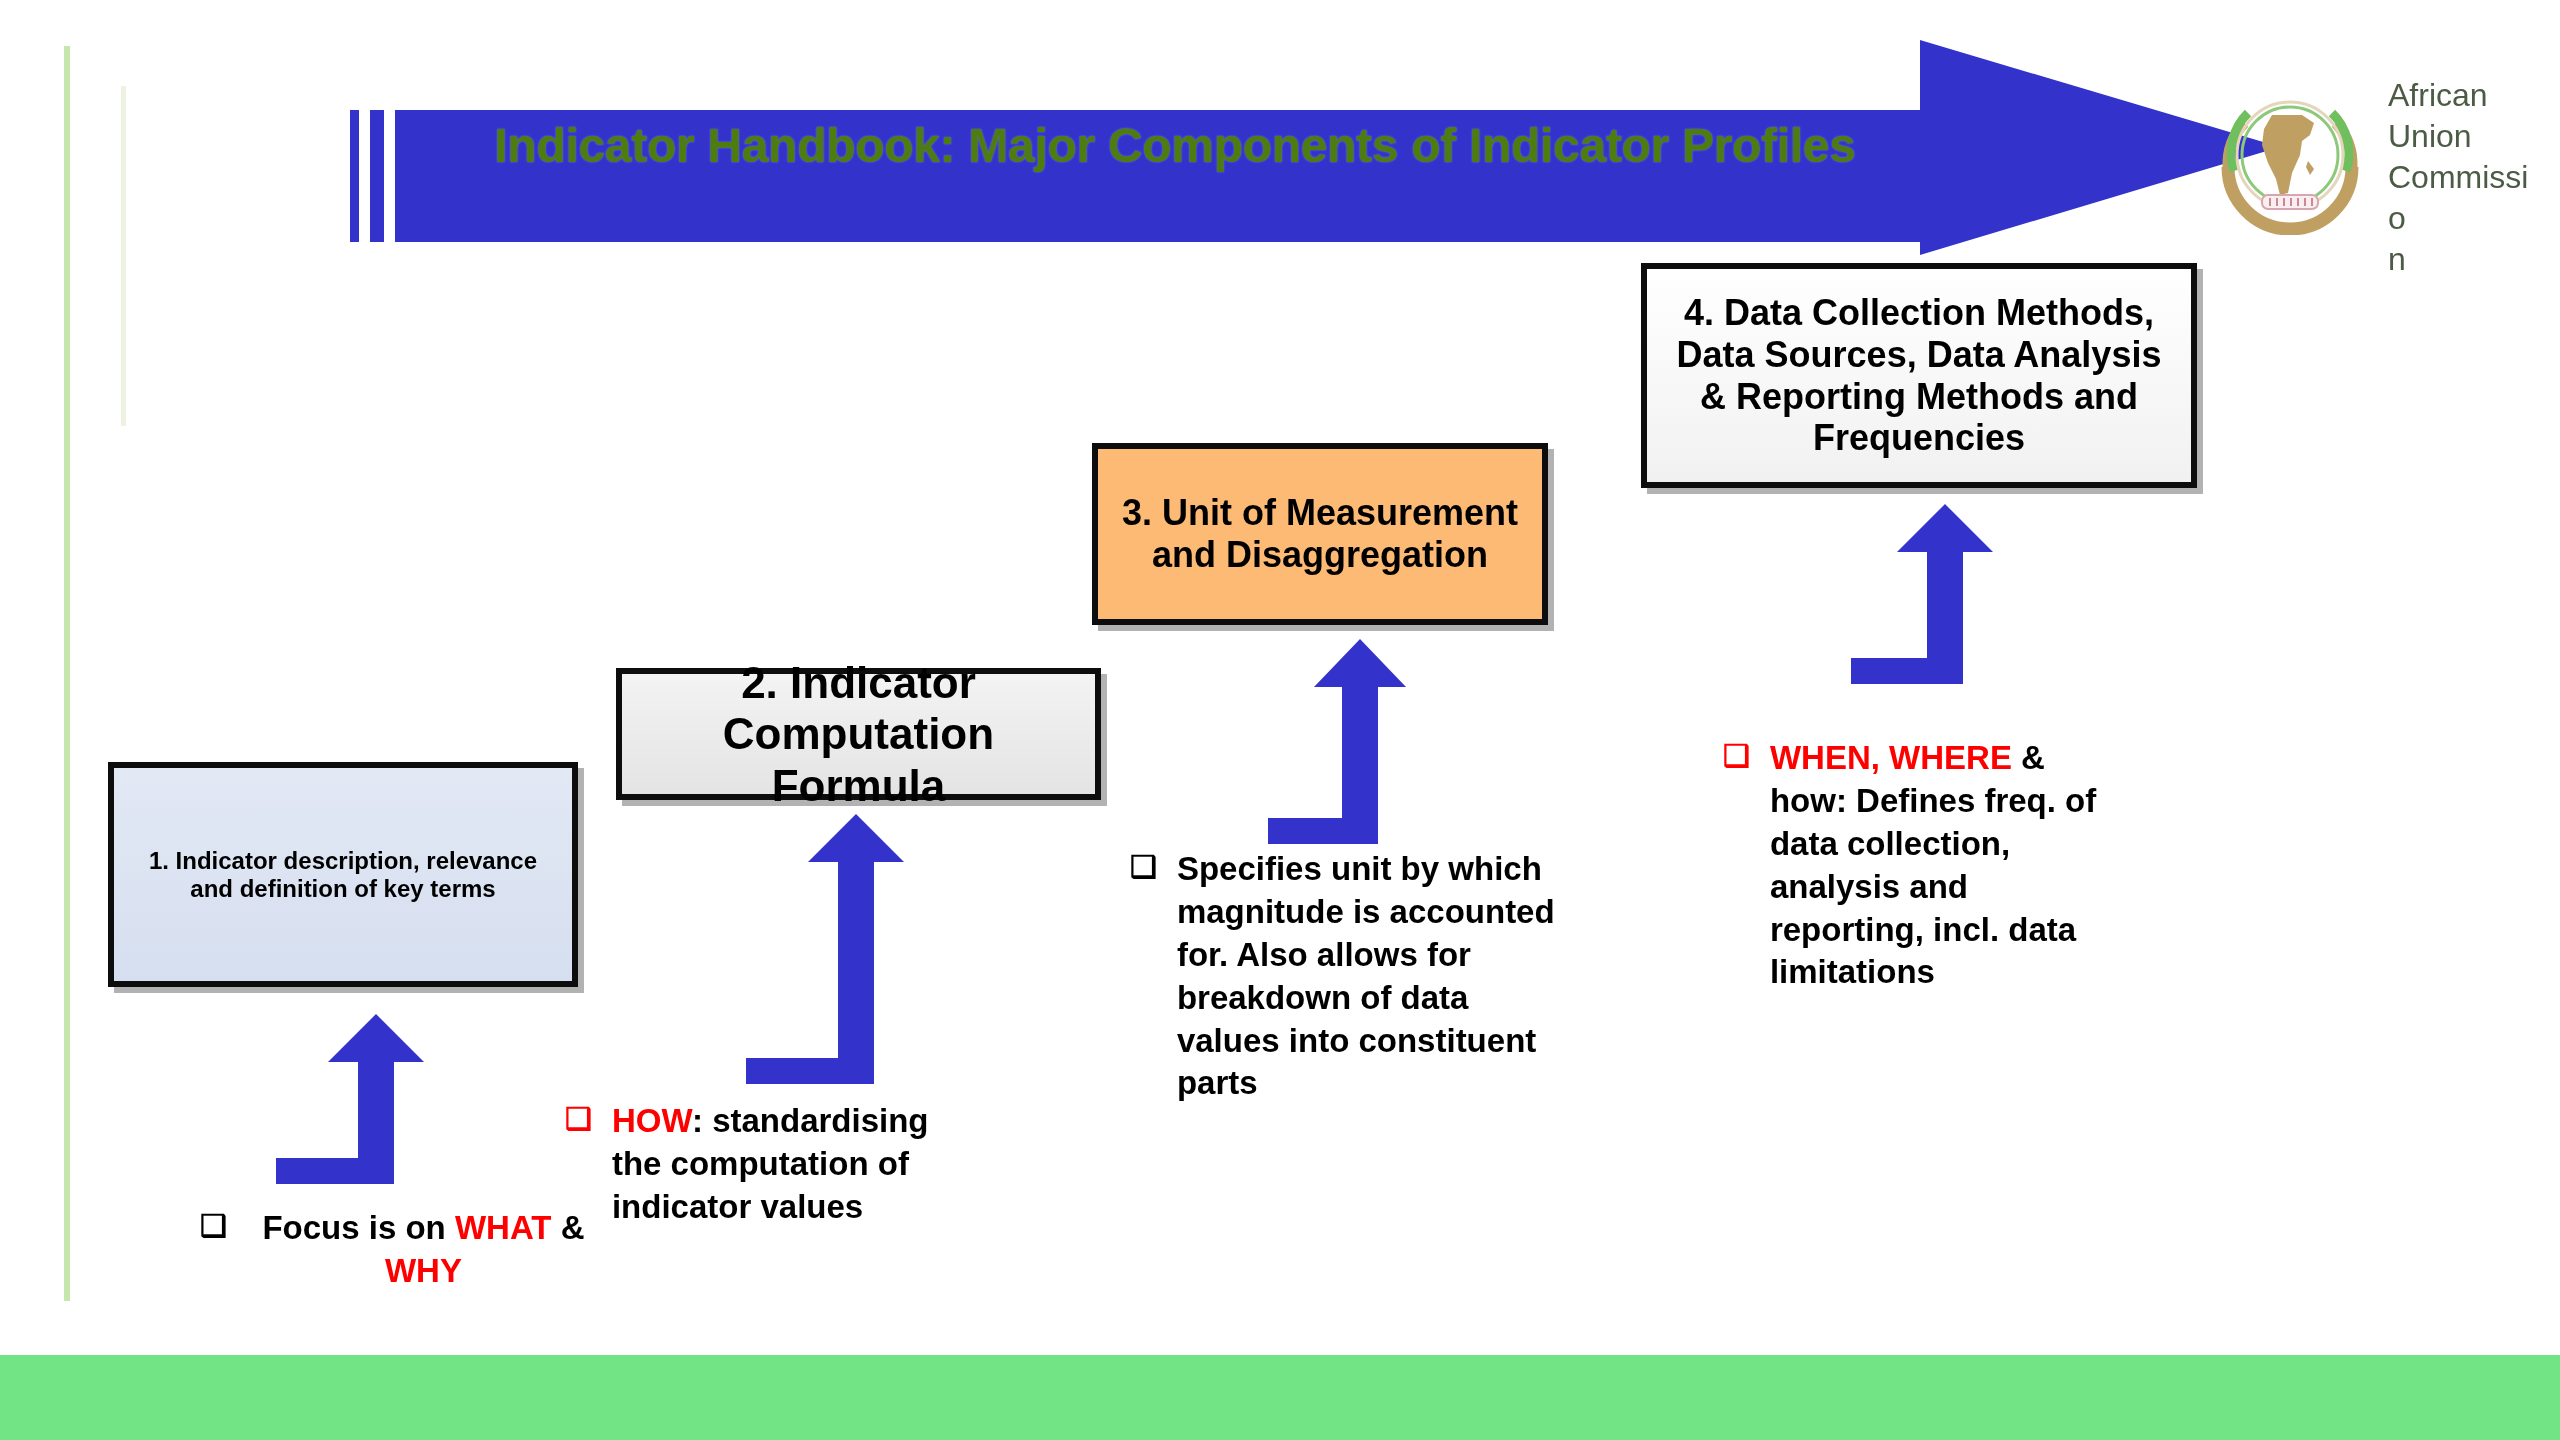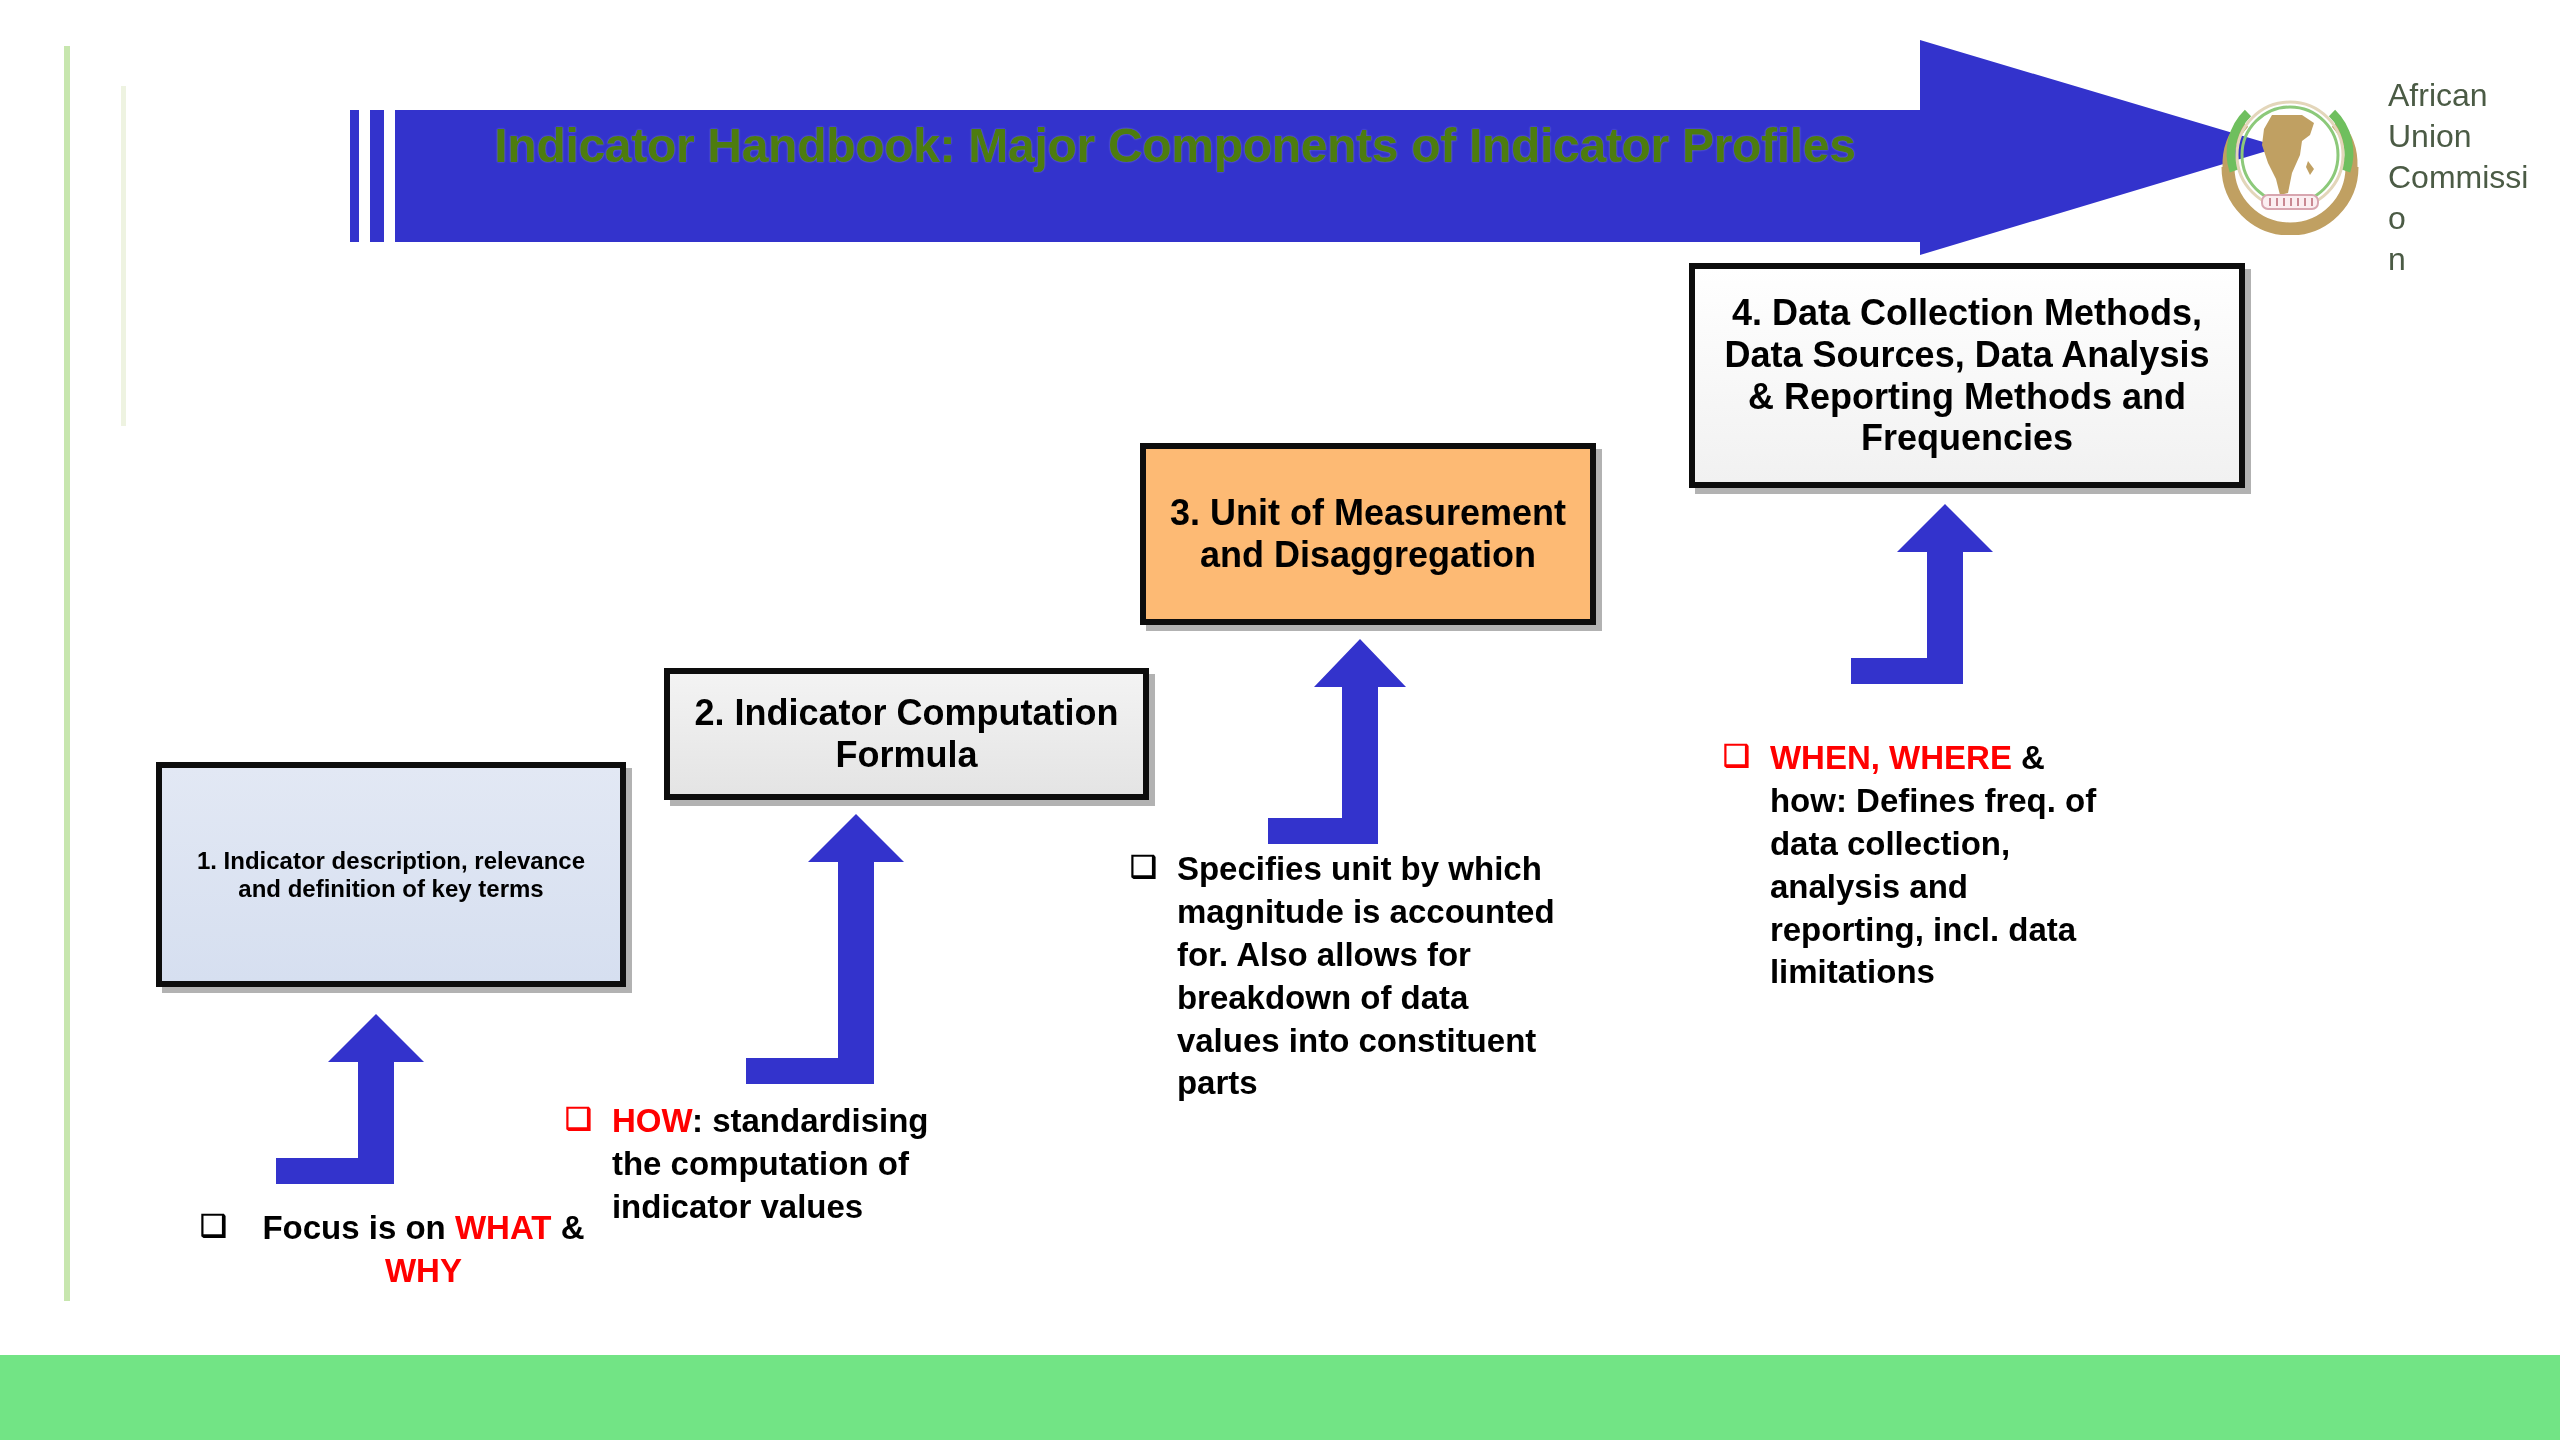--- a/index.html
+++ b/index.html
@@ -79,33 +79,32 @@
   .pbox {
     position: absolute;
     border: 6px solid #0d0d0d;
     box-shadow: 6px 6px 0 rgba(0,0,0,0.30);
     display: flex; align-items: center; justify-content: center;
     text-align: center;
     font-weight: bold;
     color: #000000;
     line-height: 1.16;
     padding: 8px 12px;
-    margin-left: 48px;
   }
   #box1 {
     left: 108px; top: 762px;
     width: 470px; height: 225px;
     background: linear-gradient(180deg,#e2e8f4 0%,#d6dff0 100%);
     font-size: 24px;
   }
   #box2 {
     left: 616px; top: 668px;
     width: 485px; height: 132px;
     background: linear-gradient(180deg,#f3f3f3 0%,#e4e4e4 100%);
-    font-size: 36px;
+    font-size: 44px;
   }
   #box3 {
     left: 1092px; top: 443px;
     width: 456px; height: 182px;
     background: #fdba74;
     font-size: 36px;
   }
   #box4 {
     left: 1641px; top: 263px;
     width: 556px; height: 225px;

